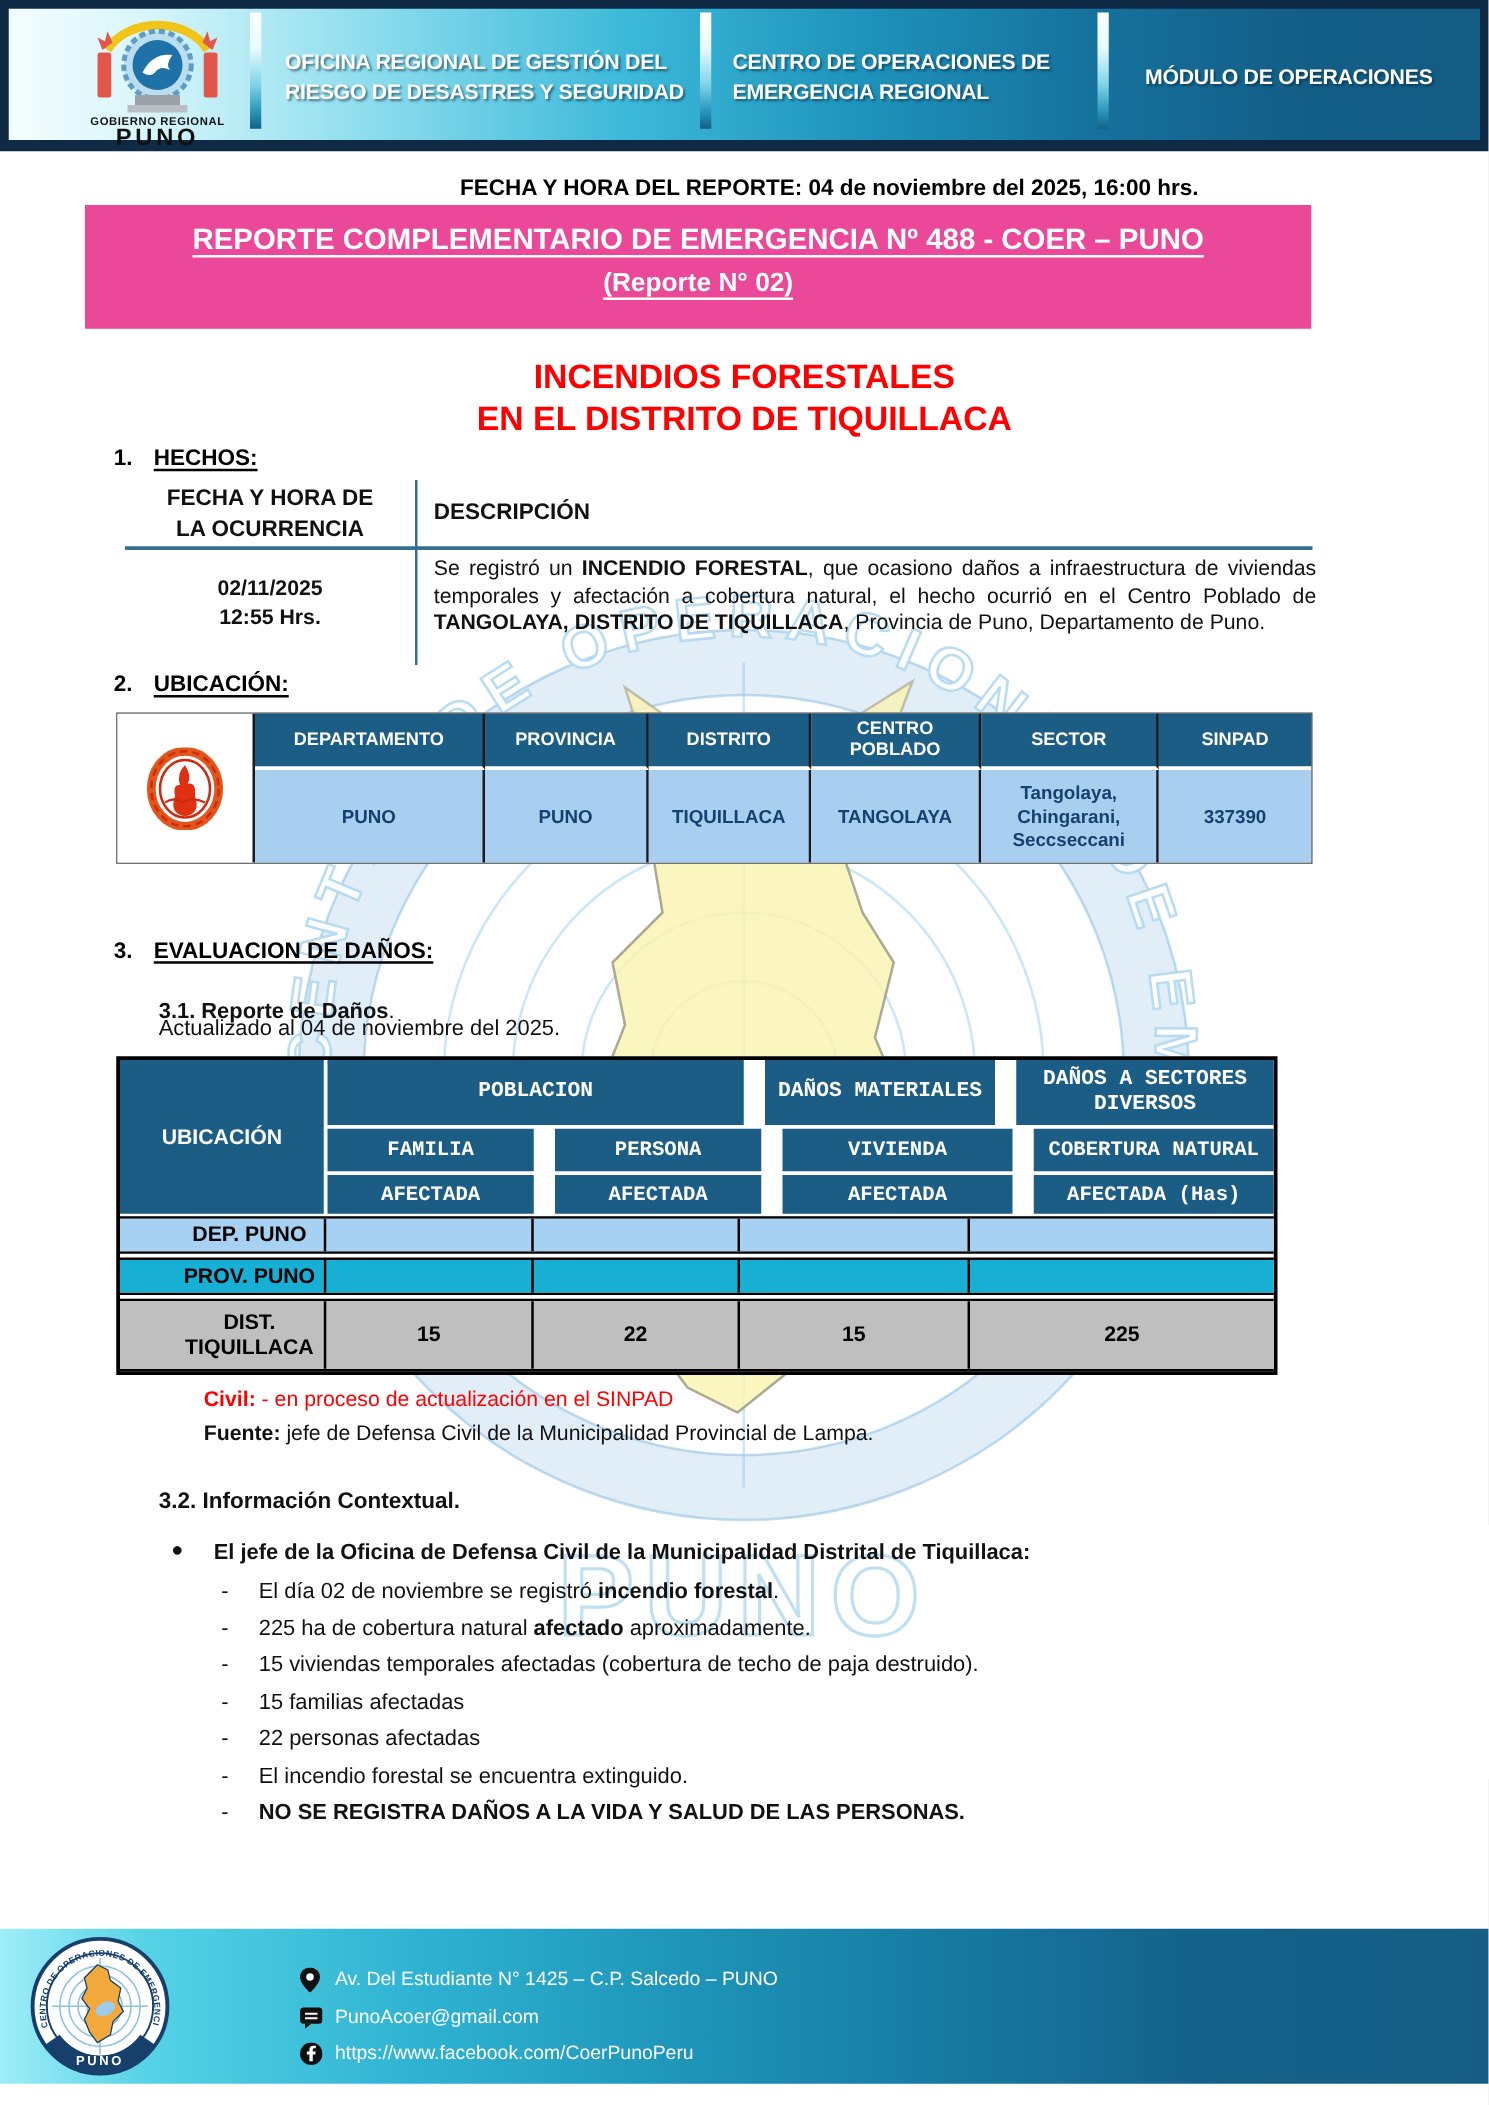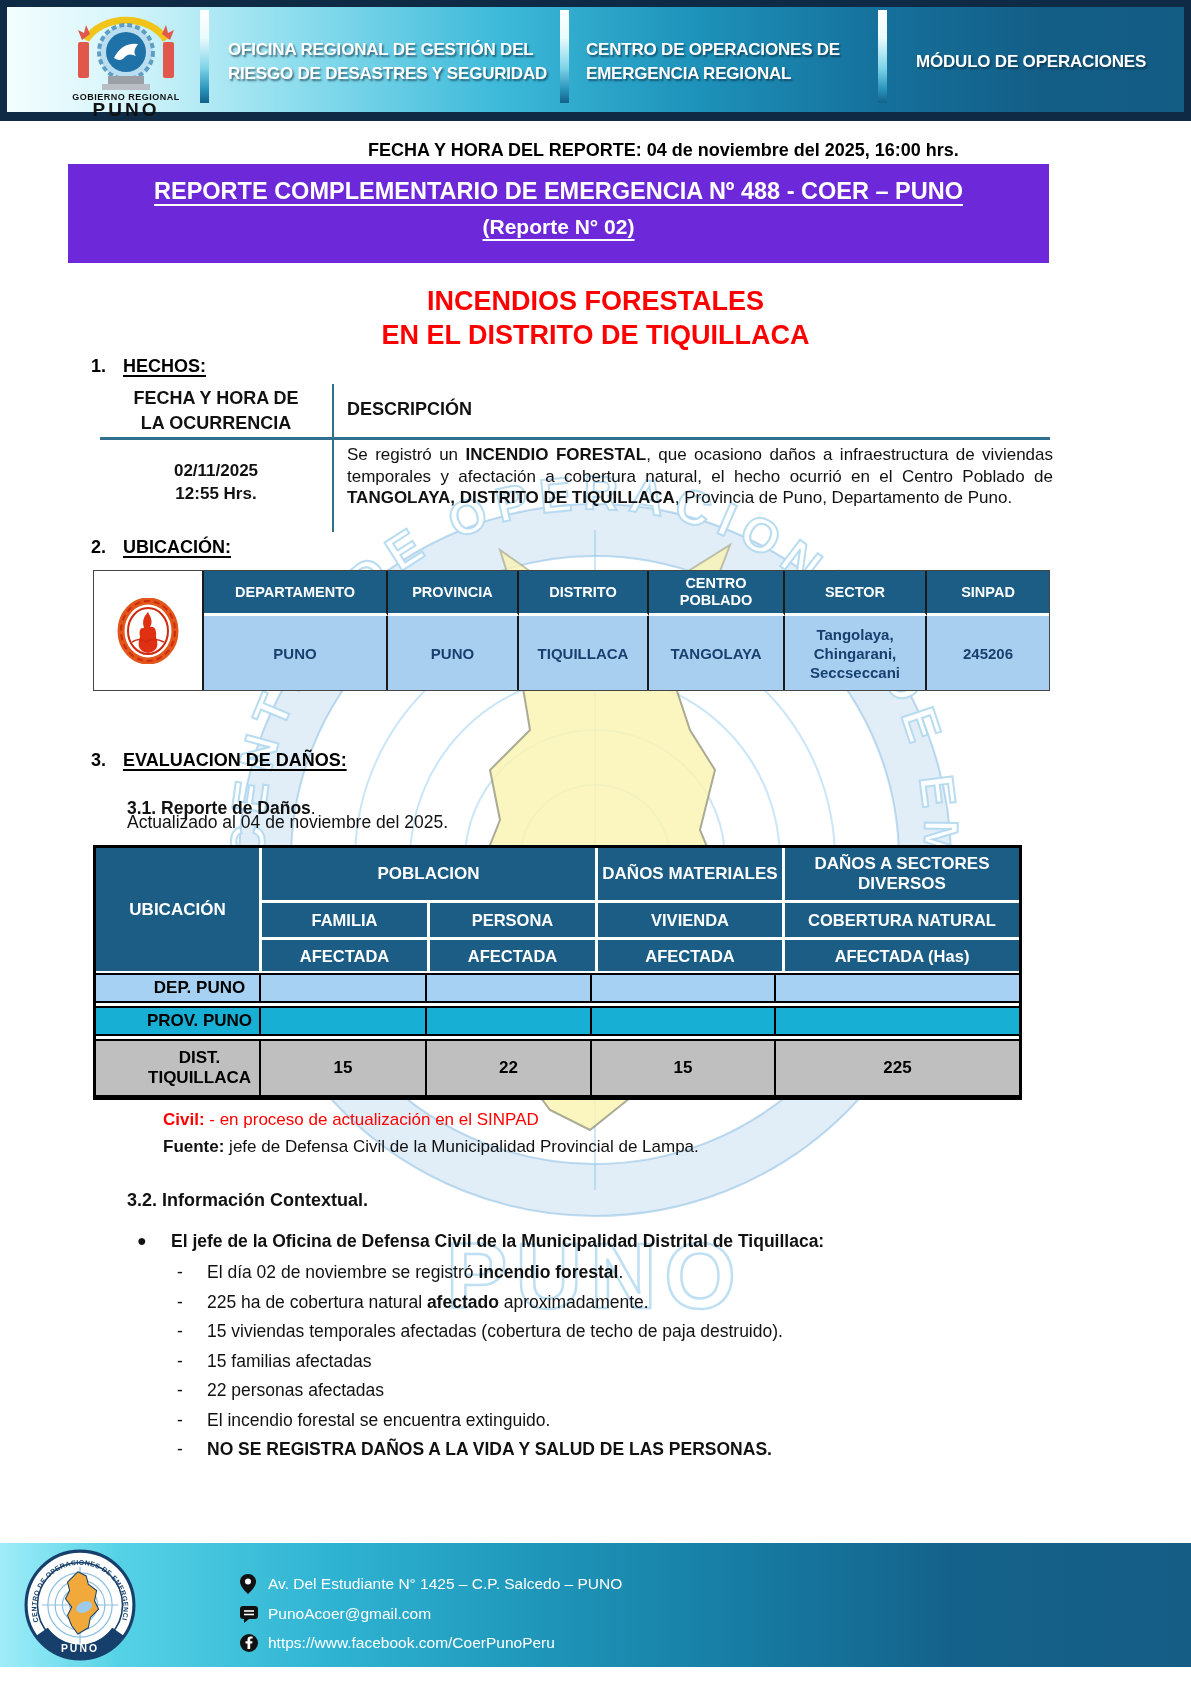--- a/index.html
+++ b/index.html
@@ -14,21 +14,21 @@
   .hdr-bar{position:absolute;top:10px;width:9px;height:93px;
     background:linear-gradient(180deg,#ffffff 0%,#eafbfd 30%,#7fd4e8 62%,#2a95bb 85%,#14608a 100%);}
   .hdr-txt{position:absolute;color:#fff;font-weight:bold;font-size:17px;line-height:24px;
     letter-spacing:-0.2px;text-shadow:1.5px 1.5px 2px rgba(8,35,55,0.6);}
 
   
   .hdr-logo{position:absolute;left:58px;top:6px;}
 
   
   .dateline{position:absolute;left:368px;top:140px;font-size:18px;font-weight:bold;color:#000;}
-  .banner{position:absolute;left:68px;top:164px;width:981px;height:99px;background:#6d28d9;text-align:center;color:#fff;}
+  .banner{position:absolute;left:68px;top:164px;width:981px;height:99px;background:#ec4899;text-align:center;color:#fff;}
   .banner .bl1{margin-top:14px;font-size:23.5px;font-weight:bold;text-decoration:underline;text-decoration-thickness:2px;text-underline-offset:5px;}
   .banner .bl2{margin-top:10px;font-size:21px;font-weight:bold;text-decoration:underline;text-decoration-thickness:2px;text-underline-offset:5px;}
 
   
   .red-title{position:absolute;left:0;top:284px;width:1191px;text-align:center;color:#FE0000;
     font-size:27px;font-weight:bold;line-height:34px;}
 
   
   .sec-num{position:absolute;font-size:18px;font-weight:bold;color:#000;}
   .sec-head{position:absolute;font-size:18px;font-weight:bold;color:#000;
@@ -51,21 +51,21 @@
     text-align:center;border-right:2px solid #1a1a1a;border-bottom:3px solid #fff;line-height:17px;padding:0 4px;box-sizing:border-box;}
   .ubi .h.last,.ubi .d.last{border-right:none;}
   .ubi .d{background:#A9CFF0;color:#17406F;font-weight:bold;font-size:15px;display:flex;align-items:center;justify-content:center;
     text-align:center;border-right:2px solid #1a1a1a;line-height:19px;padding:0 6px;box-sizing:border-box;}
 
   
   .dmg{position:absolute;left:93px;top:845px;width:929px;border:3px solid #000;background:#fff;box-sizing:border-box;}
   .dmg-head{display:grid;grid-template-columns:163px 1fr;column-gap:3px;}
   .hcell{background:#1C5D85;color:#fff;font-weight:bold;display:flex;align-items:center;justify-content:center;text-align:center;line-height:20px;}
   .hc-ubic{font-size:17px;}
-  .dmg-hr{display:grid;column-gap:3px;margin-top:3px;}
+  .dmg-hr{display:grid;column-gap:17px;margin-top:3px;font-family:Liberation Mono, monospace;}
   .dmg-hr.first{margin-top:0;}
   .dmg-hr1{grid-template-columns:333px 184px 1fr;height:52px;}
   .dmg-hr1 .hcell{font-size:17px;}
   .dmg-hr23{grid-template-columns:165px 165px 184px 1fr;}
   .dmg-hr2{height:34px;}
   .dmg-hr3{height:31px;}
   .dmg-hr23 .hcell{font-size:16.5px;}
   .dmg-row{display:grid;grid-template-columns:163px 166px 165px 184px 1fr;margin-top:3px;
     border-top:2px solid #000;border-bottom:2px solid #000;}
   .dmg-row.first{margin-top:2px;}
@@ -210,21 +210,21 @@
     <div class="h">DISTRITO</div>
     <div class="h">CENTRO POBLADO</div>
     <div class="h">SECTOR</div>
     <div class="h last">SINPAD</div>
 
     <div class="d">PUNO</div>
     <div class="d">PUNO</div>
     <div class="d">TIQUILLACA</div>
     <div class="d">TANGOLAYA</div>
     <div class="d">Tangolaya, Chingarani, Seccseccani</div>
-    <div class="d last">245206</div>
+    <div class="d last">337390</div>
   </div>
 
   <div class="sec-num" style="left:91px;top:750px;">3.</div>
   <div class="sec-head" style="left:123px;top:750px;">EVALUACION DE DAÑOS:</div>
   <div class="sub1"><span class="b">3.1. Reporte de Daños</span><span>.</span></div>
   <div class="updated">Actualizado al 04 de noviembre del 2025.</div>
 
   <div class="dmg">
     <div class="dmg-head">
       <div class="hcell hc-ubic" style="grid-row:1/2;">UBICACIÓN</div>

